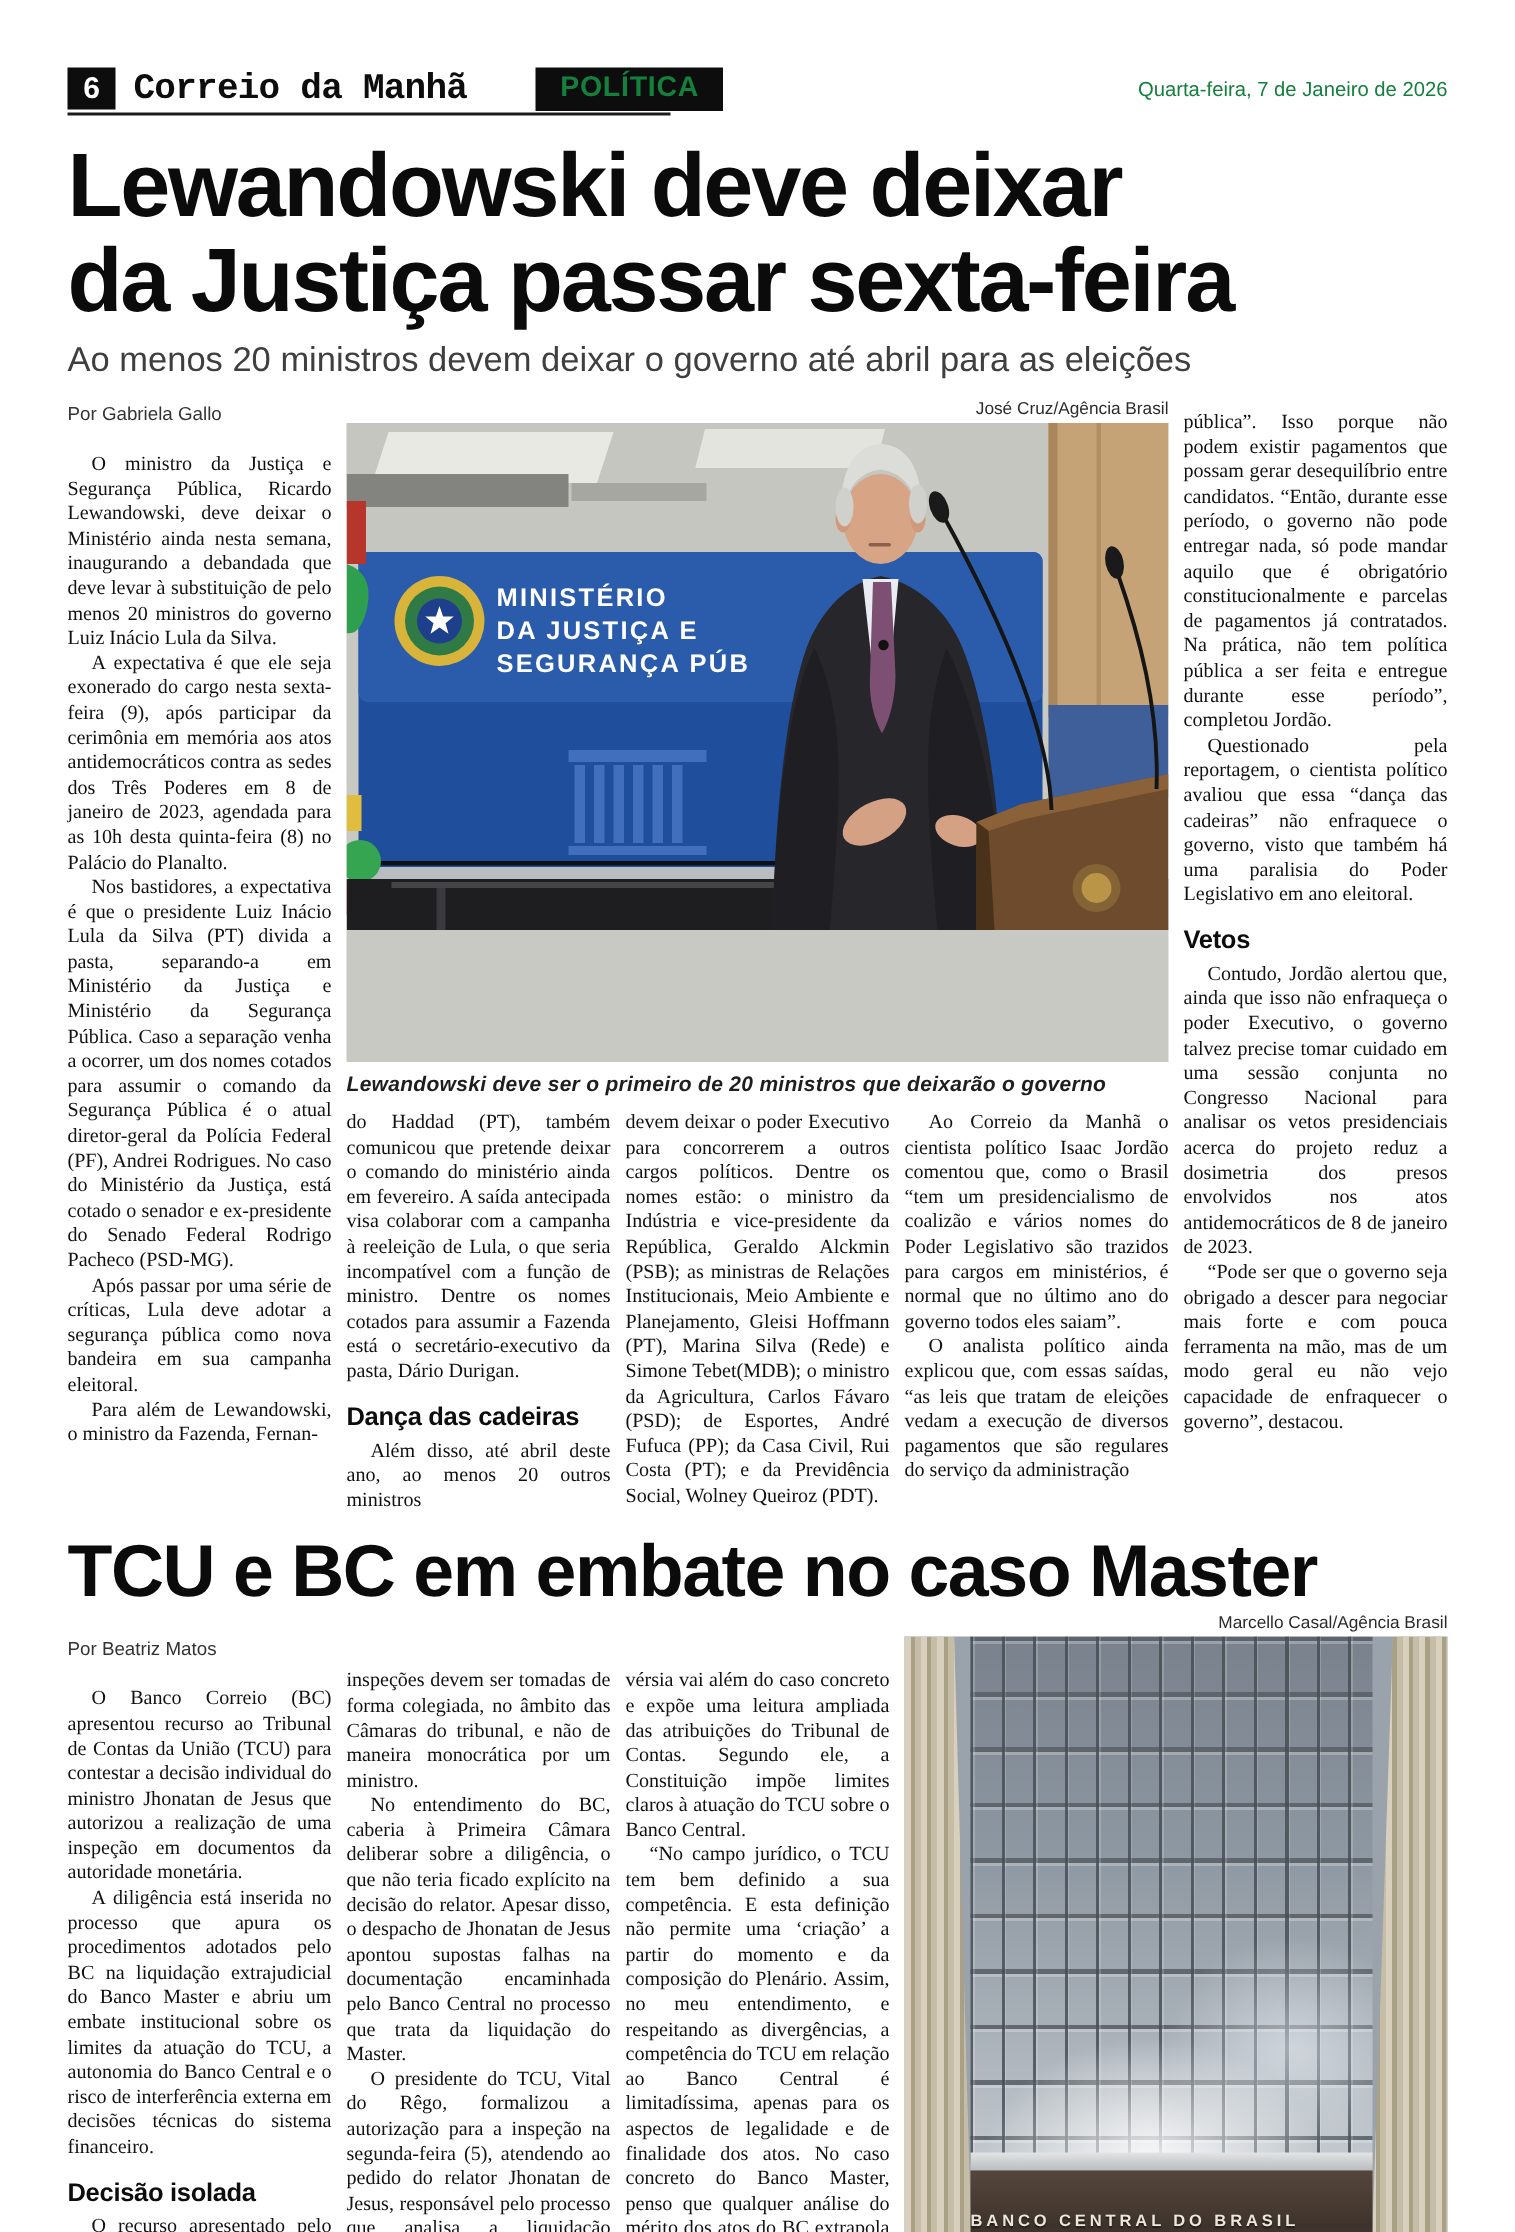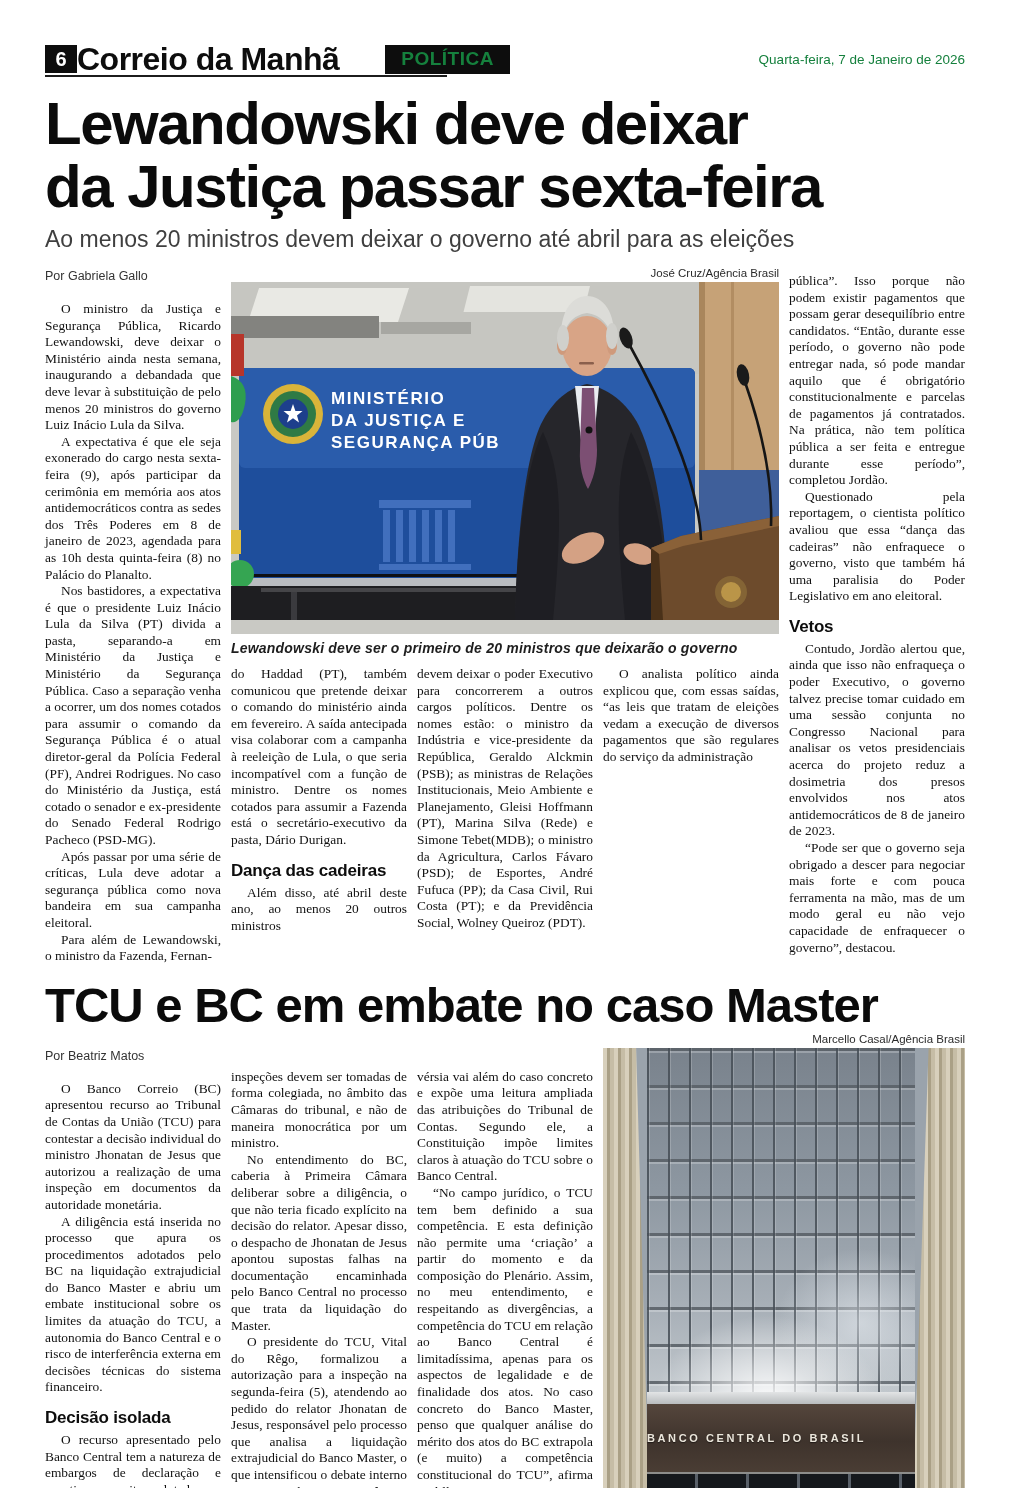--- a/index.html
+++ b/index.html
@@ -4,22 +4,22 @@
 <style>
   html,body{margin:0;padding:0;background:#ffffff;}
   body{width:1010px;font-family:"Liberation Serif",serif;color:#111;}
   .page{padding:42px 45px 18px 45px;}
 
   
   .np-head{display:flex;align-items:center;position:relative;height:34px;}
   .head-rule{position:absolute;left:0;top:33px;width:402px;height:2px;background:#1c1c1c;}
   .pagenum{background:#0d0d0d;color:#fff;font-family:"Liberation Sans",sans-serif;font-weight:bold;
     font-size:20px;width:32px;height:28px;display:flex;align-items:center;justify-content:center;}
-  .masthead{font-family:Liberation Sans, sans-serif;font-weight:bold;font-size:32px;letter-spacing:-0.5px;
-    color:#0d0d0d;white-space:nowrap;}
+  .masthead{font-family:Liberation Mono, monospace;font-weight:bold;font-size:24px;letter-spacing:-0.5px;
+    margin-left:12px;color:#0d0d0d;white-space:nowrap;}
   .kicker{background:#0d0d0d;color:#15803d;font-family:"Liberation Sans",sans-serif;font-weight:bold;
     font-size:19px;letter-spacing:0.5px;padding:3px 16px 4px;margin-left:46px;}
   .dateline{margin-left:auto;font-family:"Liberation Sans",sans-serif;font-size:13.5px;color:#15803d;}
 
   
   .h1{font-family:"Liberation Sans",sans-serif;font-weight:bold;color:#0b0b0b;
     font-size:60px;line-height:63px;letter-spacing:-1.5px;margin:16px 0 8px;}
   .subhead{font-family:"Liberation Sans",sans-serif;font-size:23px;color:#3f3f3f;margin:0 0 14px;}
   .h2{font-family:"Liberation Sans",sans-serif;font-weight:bold;color:#0b0b0b;
     font-size:49px;line-height:52px;letter-spacing:-1px;margin:14px 0 0;}
@@ -31,21 +31,21 @@
   .byline{font-family:"Liberation Sans",sans-serif;font-size:12.5px;color:#333;margin:2px 0 18px;}
   .bp{font-size:13.4px;line-height:16.6px;text-align:justify;margin:0;text-indent:16px;}
   .bp.cont{text-indent:0;}
   .sec-h{font-family:"Liberation Sans",sans-serif;font-weight:bold;font-size:17px;color:#0d0d0d;
     margin:12px 0 4px;letter-spacing:-0.2px;}
   .credit{font-family:"Liberation Sans",sans-serif;font-size:11.5px;color:#2b2b2b;text-align:right;margin:0 0 3px;}
   .caption{font-family:"Liberation Sans",sans-serif;font-style:italic;font-weight:bold;font-size:14px;
     color:#1e1e1e;margin:6px 0 10px;letter-spacing:0.2px;}
 
   
-  .photo1{width:548px;height:352px;position:relative;overflow:hidden;background:#c9c9c4;}
+  .photo1{width:548px;height:426px;position:relative;overflow:hidden;background:#c9c9c4;}
   .photo1 svg{display:block;}
 
   
   .photo2{width:362px;height:467px;position:relative;overflow:hidden;background:#9aa3ac;}
   .glass{position:absolute;left:44px;right:50px;top:0;height:352px;
     background:
       radial-gradient(ellipse 70% 40% at 45% 100%, rgba(255,255,255,0.9), rgba(255,255,255,0) 60%),
       radial-gradient(ellipse 45% 30% at 80% 78%, rgba(235,240,245,0.55), rgba(255,255,255,0) 70%),
       repeating-linear-gradient(90deg, rgba(70,78,86,0.85) 0 2px, rgba(255,255,255,0.18) 2px 3px, rgba(0,0,0,0) 3px 21px),
       repeating-linear-gradient(180deg, rgba(90,97,104,0.9) 0 3px, rgba(255,255,255,0.25) 3px 5px, rgba(0,0,0,0) 5px 37px),
@@ -183,20 +183,21 @@
       <div class="row">
         <div class="col">
           <p class="bp cont">do Haddad (PT), também comunicou que pretende deixar o comando do ministério ainda em fevereiro. A saída antecipada visa colaborar com a campanha à reeleição de Lula, o que seria incompatível com a função de ministro. Dentre os nomes cotados para assumir a Fazenda está o secretário-executivo da pasta, Dário Durigan.</p>
           <p class="sec-h">Dança das cadeiras</p>
           <p class="bp">Além disso, até abril deste ano, ao menos 20 outros ministros</p>
         </div>
         <div class="col">
           <p class="bp cont">devem deixar o poder Executivo para concorrerem a outros cargos políticos. Dentre os nomes estão: o ministro da Indústria e vice-presidente da República, Geraldo Alckmin (PSB); as ministras de Relações Institucionais, Meio Ambiente e Planejamento, Gleisi Hoffmann (PT), Marina Silva (Rede) e Simone Tebet(MDB); o ministro da Agricultura, Carlos Fávaro (PSD); de Esportes, André Fufuca (PP); da Casa Civil, Rui Costa (PT); e da Previdência Social, Wolney Queiroz (PDT).</p>
         </div>
         <div class="col">
+          <p class="bp">Ao Correio da Manhã o cientista político Isaac Jordão comentou que, como o Brasil “tem um presidencialismo de coalizão e vários nomes do Poder Legislativo são trazidos para cargos em ministérios, é normal que no último ano do governo todos eles saiam”.</p>
           <p class="bp">O analista político ainda explicou que, com essas saídas, “as leis que tratam de eleições vedam a execução de diversos pagamentos que são regulares do serviço da administração</p>
         </div>
       </div>
     </div>
 
     <div class="col col-fluid">
       <div class="gap6"></div>
       <p class="bp cont">pública”. Isso porque não podem existir pagamentos que possam gerar desequilíbrio entre candidatos. “Então, durante esse período, o governo não pode entregar nada, só pode mandar aquilo que é obrigatório constitucionalmente e parcelas de pagamentos já contratados. Na prática, não tem política pública a ser feita e entregue durante esse período”, completou Jordão.</p>
       <p class="bp">Questionado pela reportagem, o cientista político avaliou que essa “dança das cadeiras” não enfraquece o governo, visto que também há uma paralisia do Poder Legislativo em ano eleitoral.</p>
       <p class="sec-h">Vetos</p>

